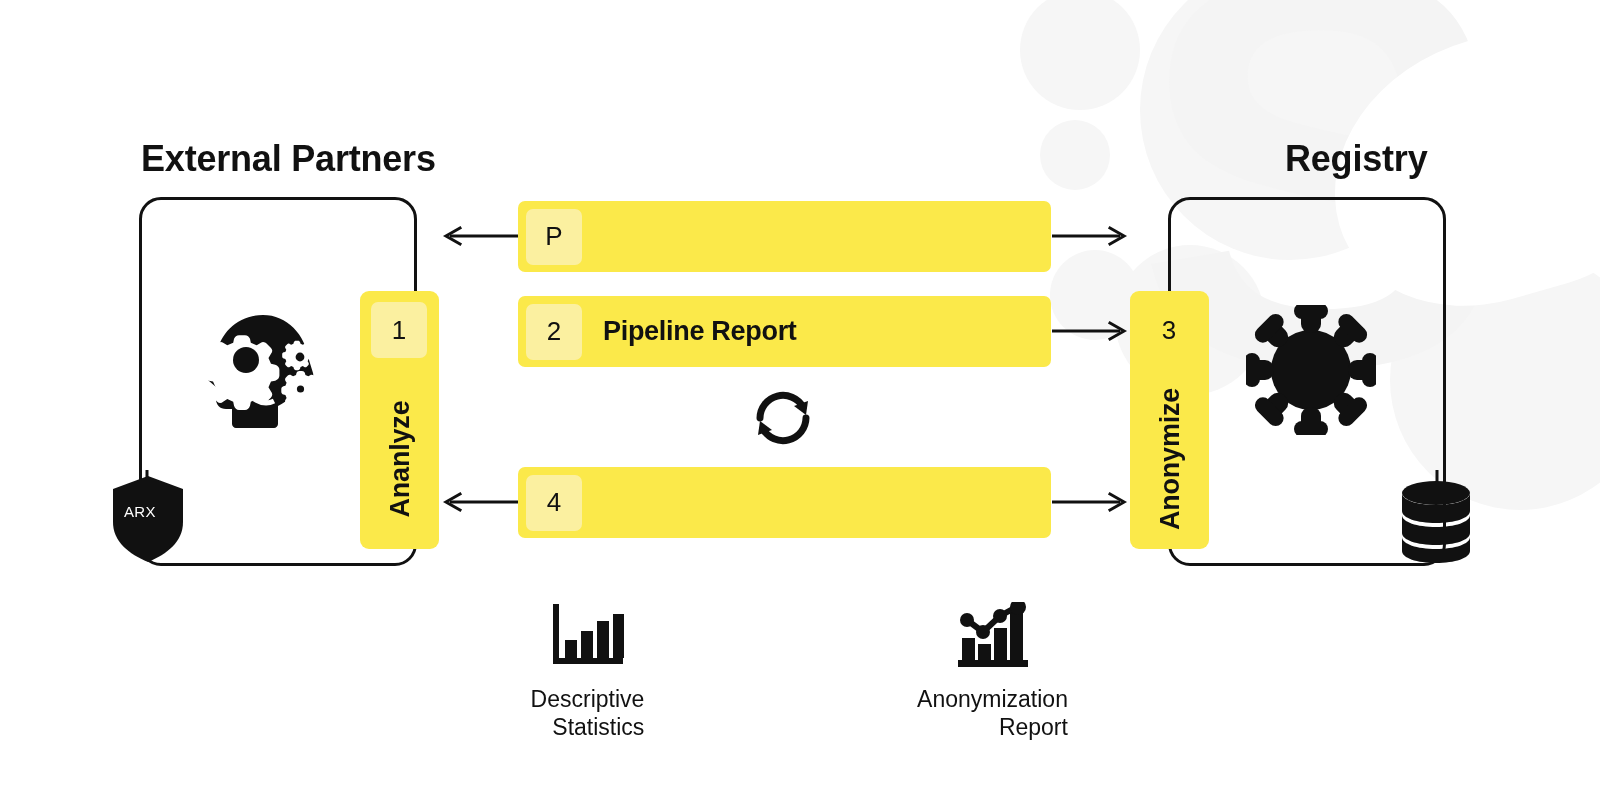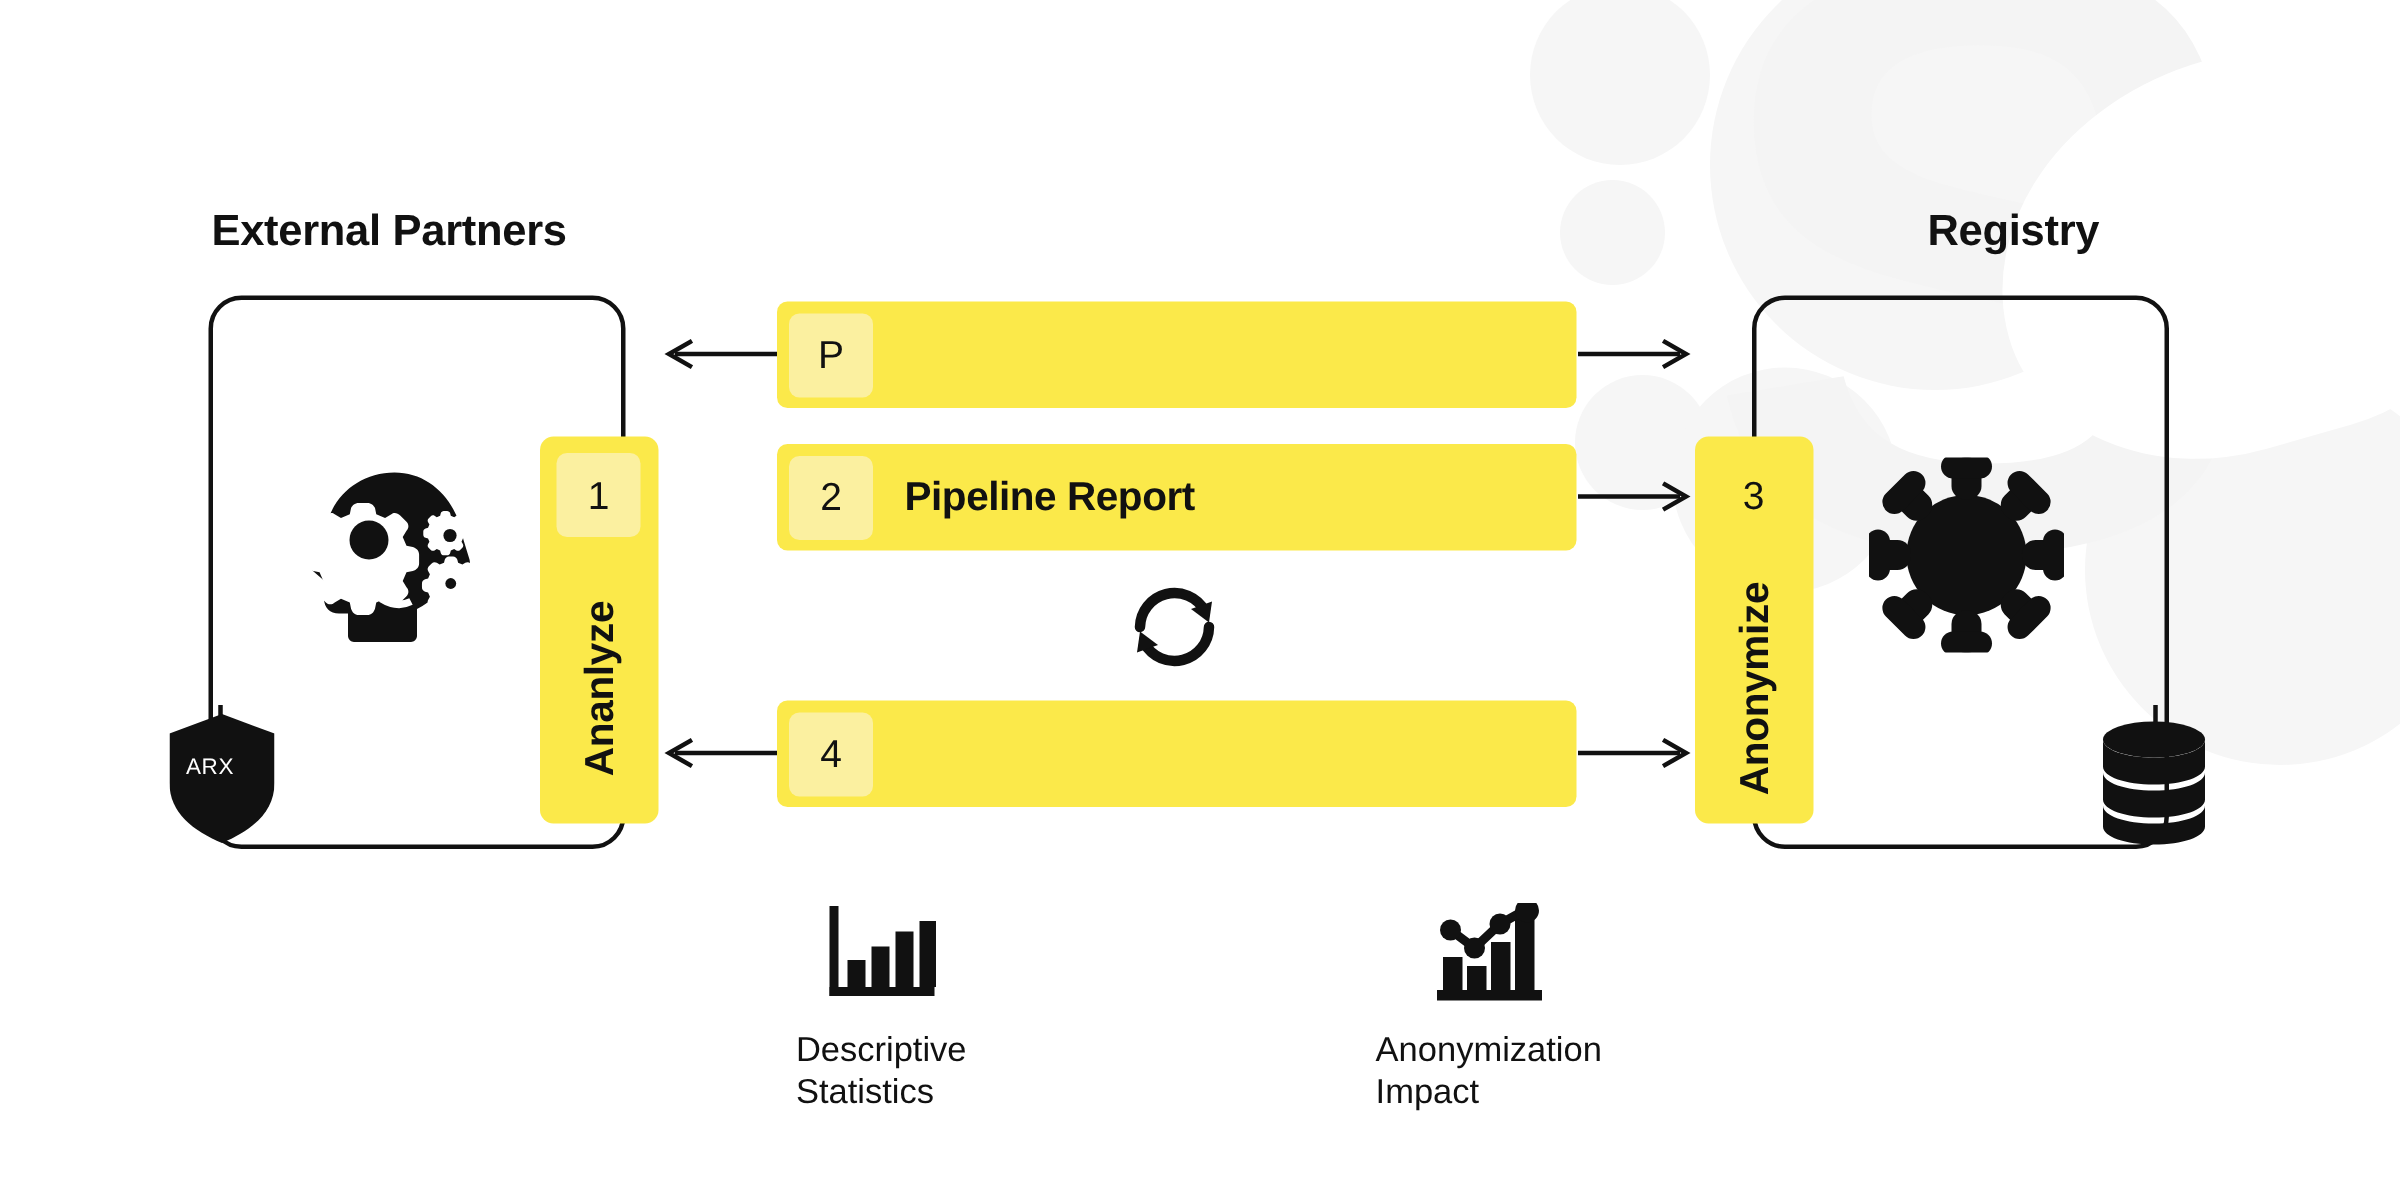--- a/index.html
+++ b/index.html
@@ -56,21 +56,21 @@
     width: 320px;
     height: 260px;
     background: #ffffff;
     border-radius: 60% 0 40% 50%;
     transform: rotate(-16deg);
   }
 
   
   .section-title {
     position: absolute;
-    font-size: 29px;
+    font-size: 36px;
     font-weight: 700;
     color: #111111;
     letter-spacing: -0.2px;
     white-space: nowrap;
     z-index: 5;
   }
   #title-left  { left: 141px;  top: 138px; }
   #title-right { left: 1245px; top: 138px; margin-left: 40px; }
 
   
@@ -238,21 +238,21 @@
     align-items: center;
   }
   .metric-icon {
     height: 72px;
     display: flex;
     align-items: flex-end;
     justify-content: center;
   }
   .metric-label {
     margin-top: 15px;
-    text-align: left;
+    text-align: right;
     font-size: 23px;
     font-weight: 400;
     color: #111111;
     line-height: 1.22;
     white-space: pre-line;
   }
 </style>
 </head>
 <body>
 
@@ -422,19 +422,19 @@
             <rect x="54" y="10" width="13" height="48"></rect>
           </g>
           <polyline points="11,18 27,30 44,14 62,4" fill="none" stroke="#111111" stroke-width="6" stroke-linejoin="round" stroke-linecap="round"></polyline>
           <circle cx="11" cy="18" r="7" fill="#111111"></circle>
           <circle cx="27" cy="30" r="7" fill="#111111"></circle>
           <circle cx="44" cy="14" r="7" fill="#111111"></circle>
           <circle cx="62" cy="5" r="8" fill="#111111"></circle>
         </svg>
       </div>
       <div class="metric-label">Anonymization
-Impact</div>
+Report</div>
     </div>
 
 
   </div>
 
 </div>
 
 </body></html>

